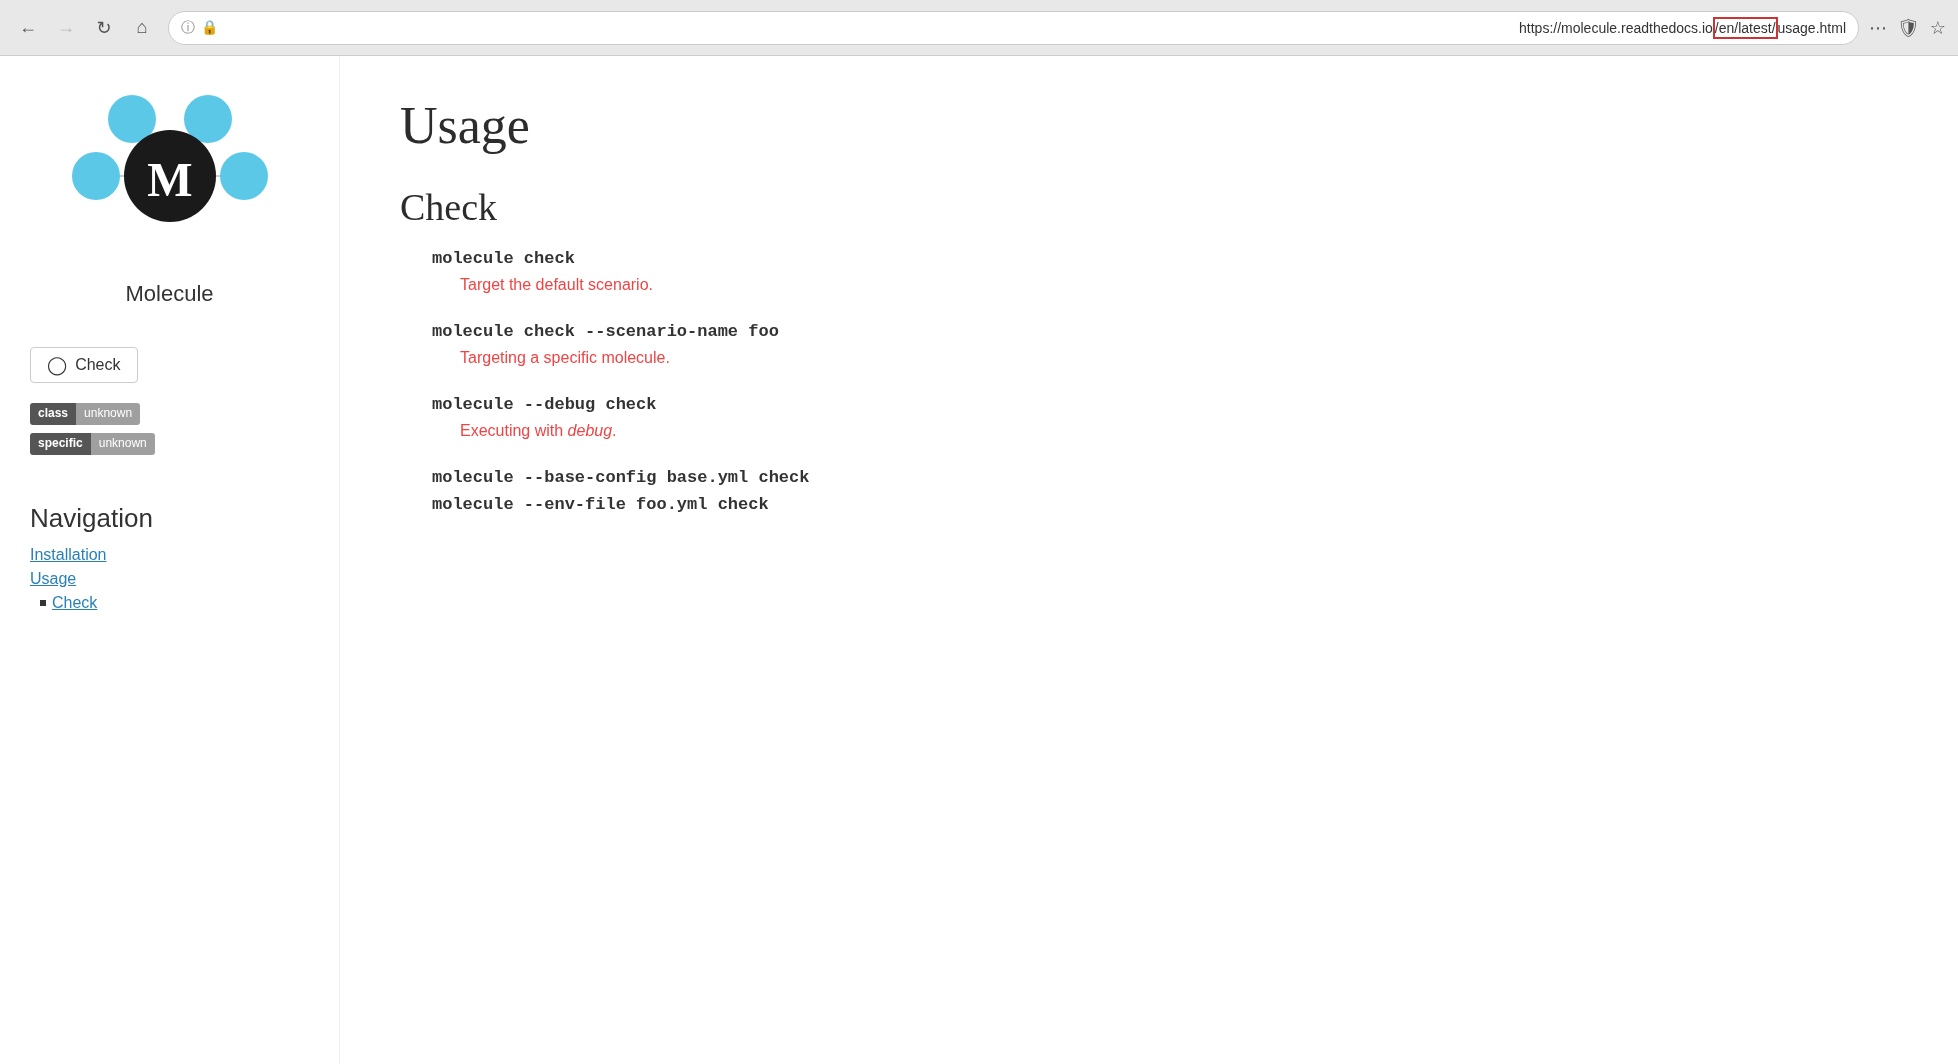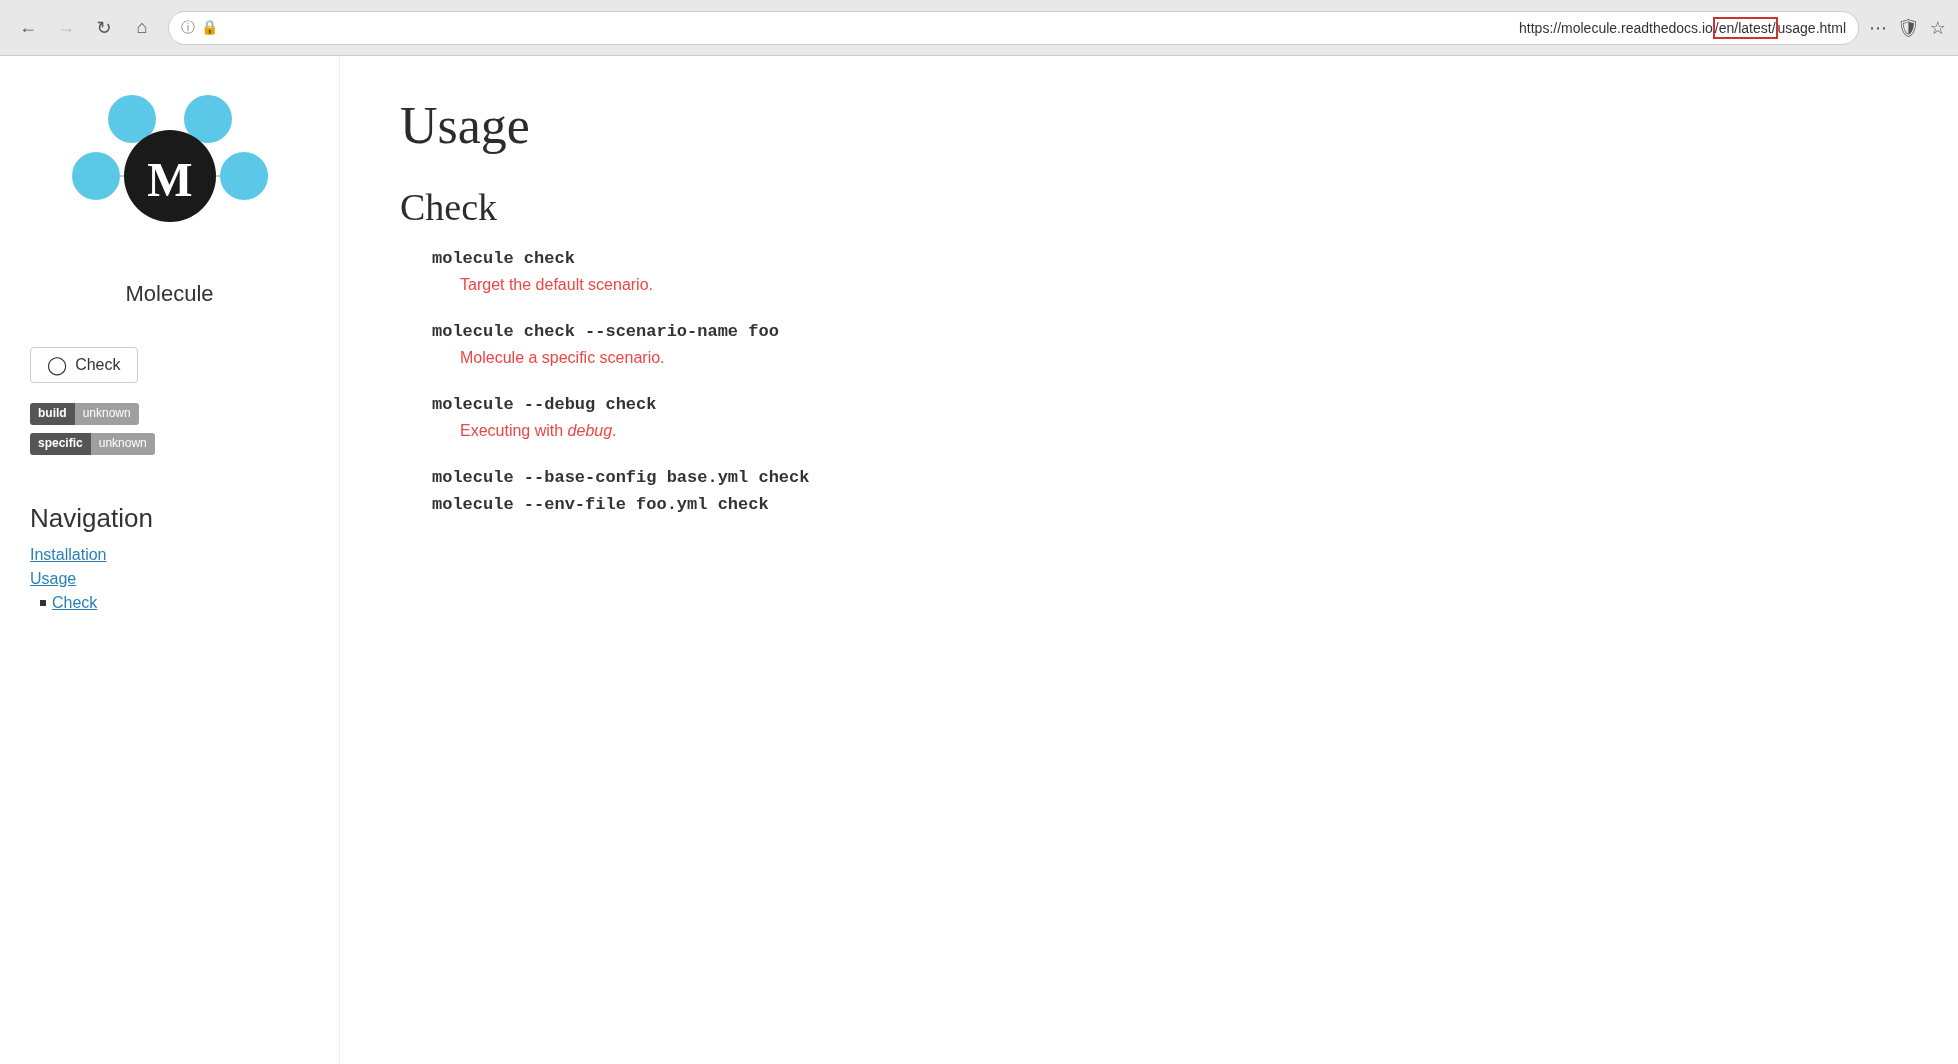--- a/index.html
+++ b/index.html
@@ -340,21 +340,21 @@
       <span class="molecule-name">Molecule</span>
     </div>
 
     <button class="star-button">
       <span class="github-icon">◯</span>
       <span>Check</span>
     </button>
 
     <div class="badge-row">
       <div class="badge">
-        <span class="badge-left">build</span>
+        <span class="badge-left">class</span>
         <span class="badge-right">unknown</span>
       </div>
     </div>
 
     <div class="badge-row">
       <div class="badge">
         <span class="badge-left">specific</span>
         <span class="badge-right">unknown</span>
       </div>
     </div>
@@ -379,21 +379,21 @@
 
 
     <div class="code-block">
       <span><strong>molecule</strong> check</span>
     </div>
     <p class="description">Target the default scenario.</p>
 
     <div class="code-block">
       <span><strong>molecule</strong> check --scenario-name foo</span>
     </div>
-    <p class="description">Molecule a specific scenario.</p>
+    <p class="description">Targeting a specific molecule.</p>
 
     <div class="code-block">
       <span><strong>molecule</strong> --debug check</span>
     </div>
     <p class="description">Executing with <em>debug</em>.</p>
 
     <div class="code-block">
       <span><strong>molecule</strong> --base-config base.yml check</span>
     </div>
 

